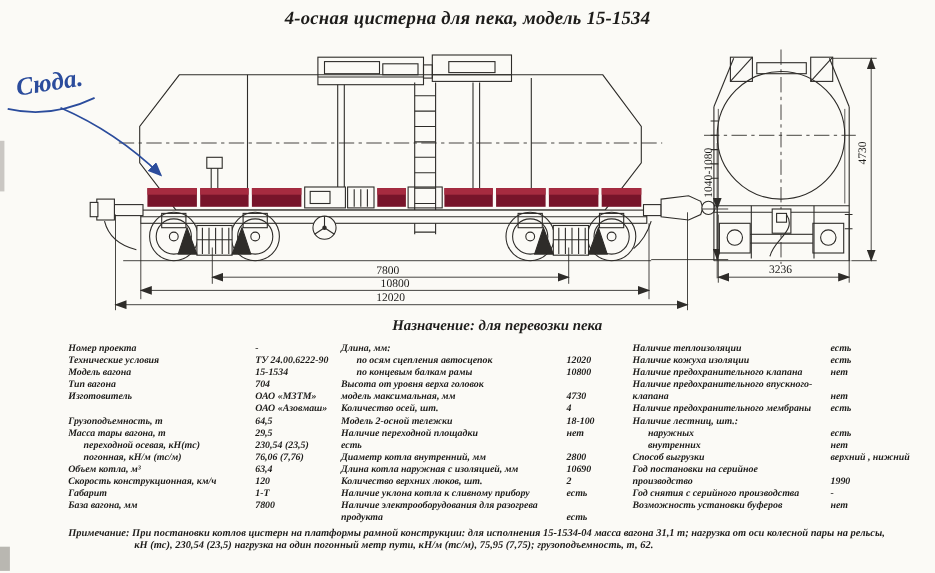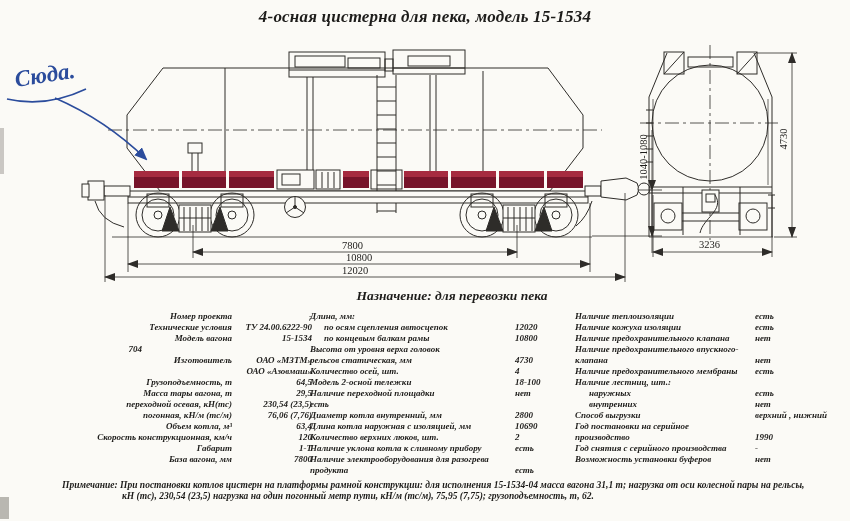--- a/index.html
+++ b/index.html
@@ -4,21 +4,21 @@
 <style>
   html,body{margin:0;padding:0;}
   #page{position:relative;width:850px;height:521px;background:#fbfaf6;overflow:hidden;
         font-family:"Liberation Serif",serif;color:#1d1c1a;}
   #title{position:absolute;top:7px;left:0;width:850px;text-align:center;
          font-size:17px;font-style:italic;font-weight:bold;letter-spacing:.2px;}
   #purpose{position:absolute;top:288px;left:0;width:840px;text-align:center;
            font-size:13.5px;font-style:italic;font-weight:bold;padding-left:32px;}
   #drawing-svg{position:absolute;top:35px;left:0;}
   .col{position:absolute;top:311px;font-size:9px;font-style:italic;font-weight:bold;line-height:11px;}
-  #col1{left:62px;width:250px;text-align:right;}
+  #col1{left:62px;width:250px;}
   #col2{left:310px;width:262px;}
   #col3{left:575px;width:272px;}
   .row{display:flex;height:11px;overflow:visible;white-space:nowrap;}
   .row .lbl{flex:1;}
   #col1 .val{width:80px;flex:none;}
   #col2 .val{width:57px;flex:none;}
   #col3 .val{width:92px;flex:none;}
   .row.indent .lbl{padding-left:14px;}
   #note{position:absolute;top:480px;left:62px;width:786px;
         font-size:9.5px;font-style:italic;font-weight:bold;line-height:11px;}
@@ -306,20 +306,21 @@
         <span class="lbl">Технические условия</span>
         <span class="val">ТУ 24.00.6222-90</span>
       </div>
 
       <div class="row">
         <span class="lbl">Модель вагона</span>
         <span class="val">15-1534</span>
       </div>
 
       <div class="row">
+        <span class="lbl">Тип вагона</span>
         <span class="val">704</span>
       </div>
 
       <div class="row">
         <span class="lbl">Изготовитель</span>
         <span class="val">ОАО «МЗТМ»</span>
       </div>
 
       <div class="row">
         <span class="lbl"></span>
@@ -383,21 +384,21 @@
         <span class="lbl">по концевым балкам рамы</span>
         <span class="val">10800</span>
       </div>
 
       <div class="row">
         <span class="lbl">Высота от уровня верха головок</span>
         <span class="val"></span>
       </div>
 
       <div class="row">
-        <span class="lbl">рельсов статическая, мм</span>
+        <span class="lbl">модель максимальная, мм</span>
         <span class="val">4730</span>
       </div>
 
       <div class="row">
         <span class="lbl">Количество осей, шт.</span>
         <span class="val">4</span>
       </div>
 
       <div class="row">
         <span class="lbl">Модель 2-осной тележки</span>

